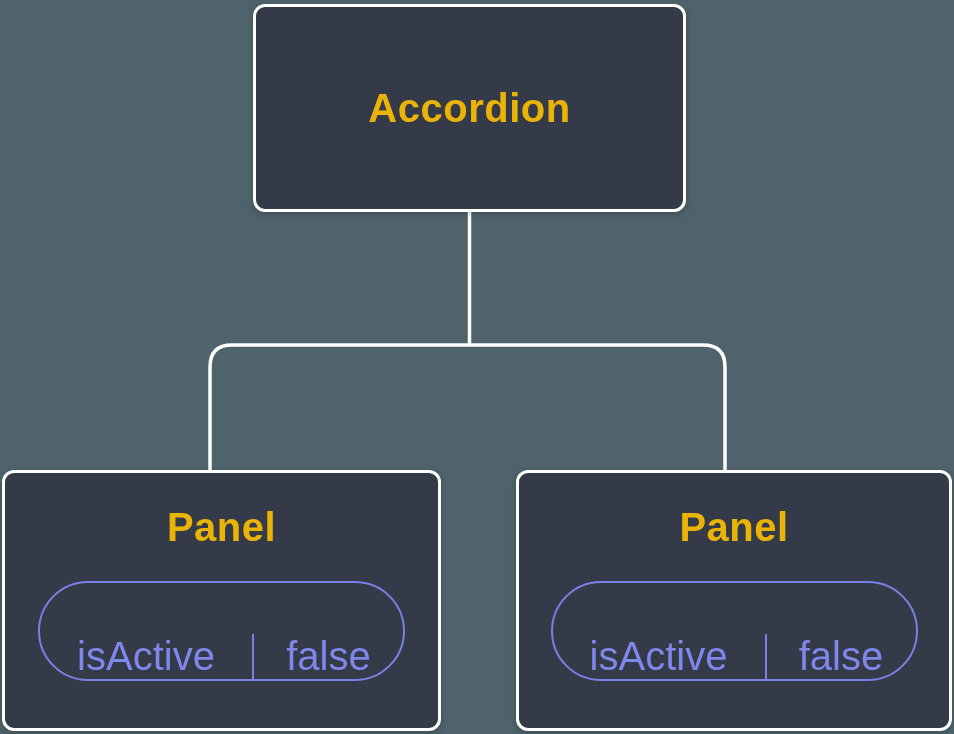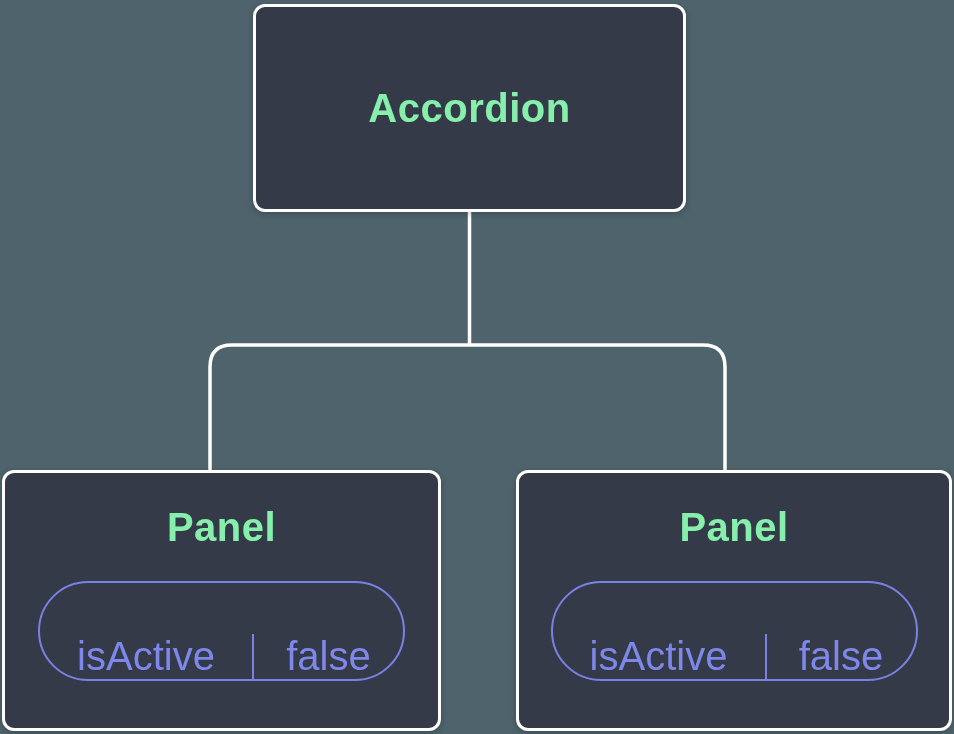--- a/index.html
+++ b/index.html
@@ -39,21 +39,21 @@
     width: 433px;
     height: 208px;
     display: flex;
     align-items: center;
     justify-content: center;
   }
   .node-title {
     font-size: 40px;
     font-weight: 600;
     letter-spacing: 0.5px;
-    color: #86efac;
+    color: #eab308;
     line-height: 1.2;
     white-space: nowrap;
   }
   .node-panel {
     top: 470px;
     height: 261px;
     display: flex;
     flex-direction: column;
     align-items: center;
     padding-top: 30px;

